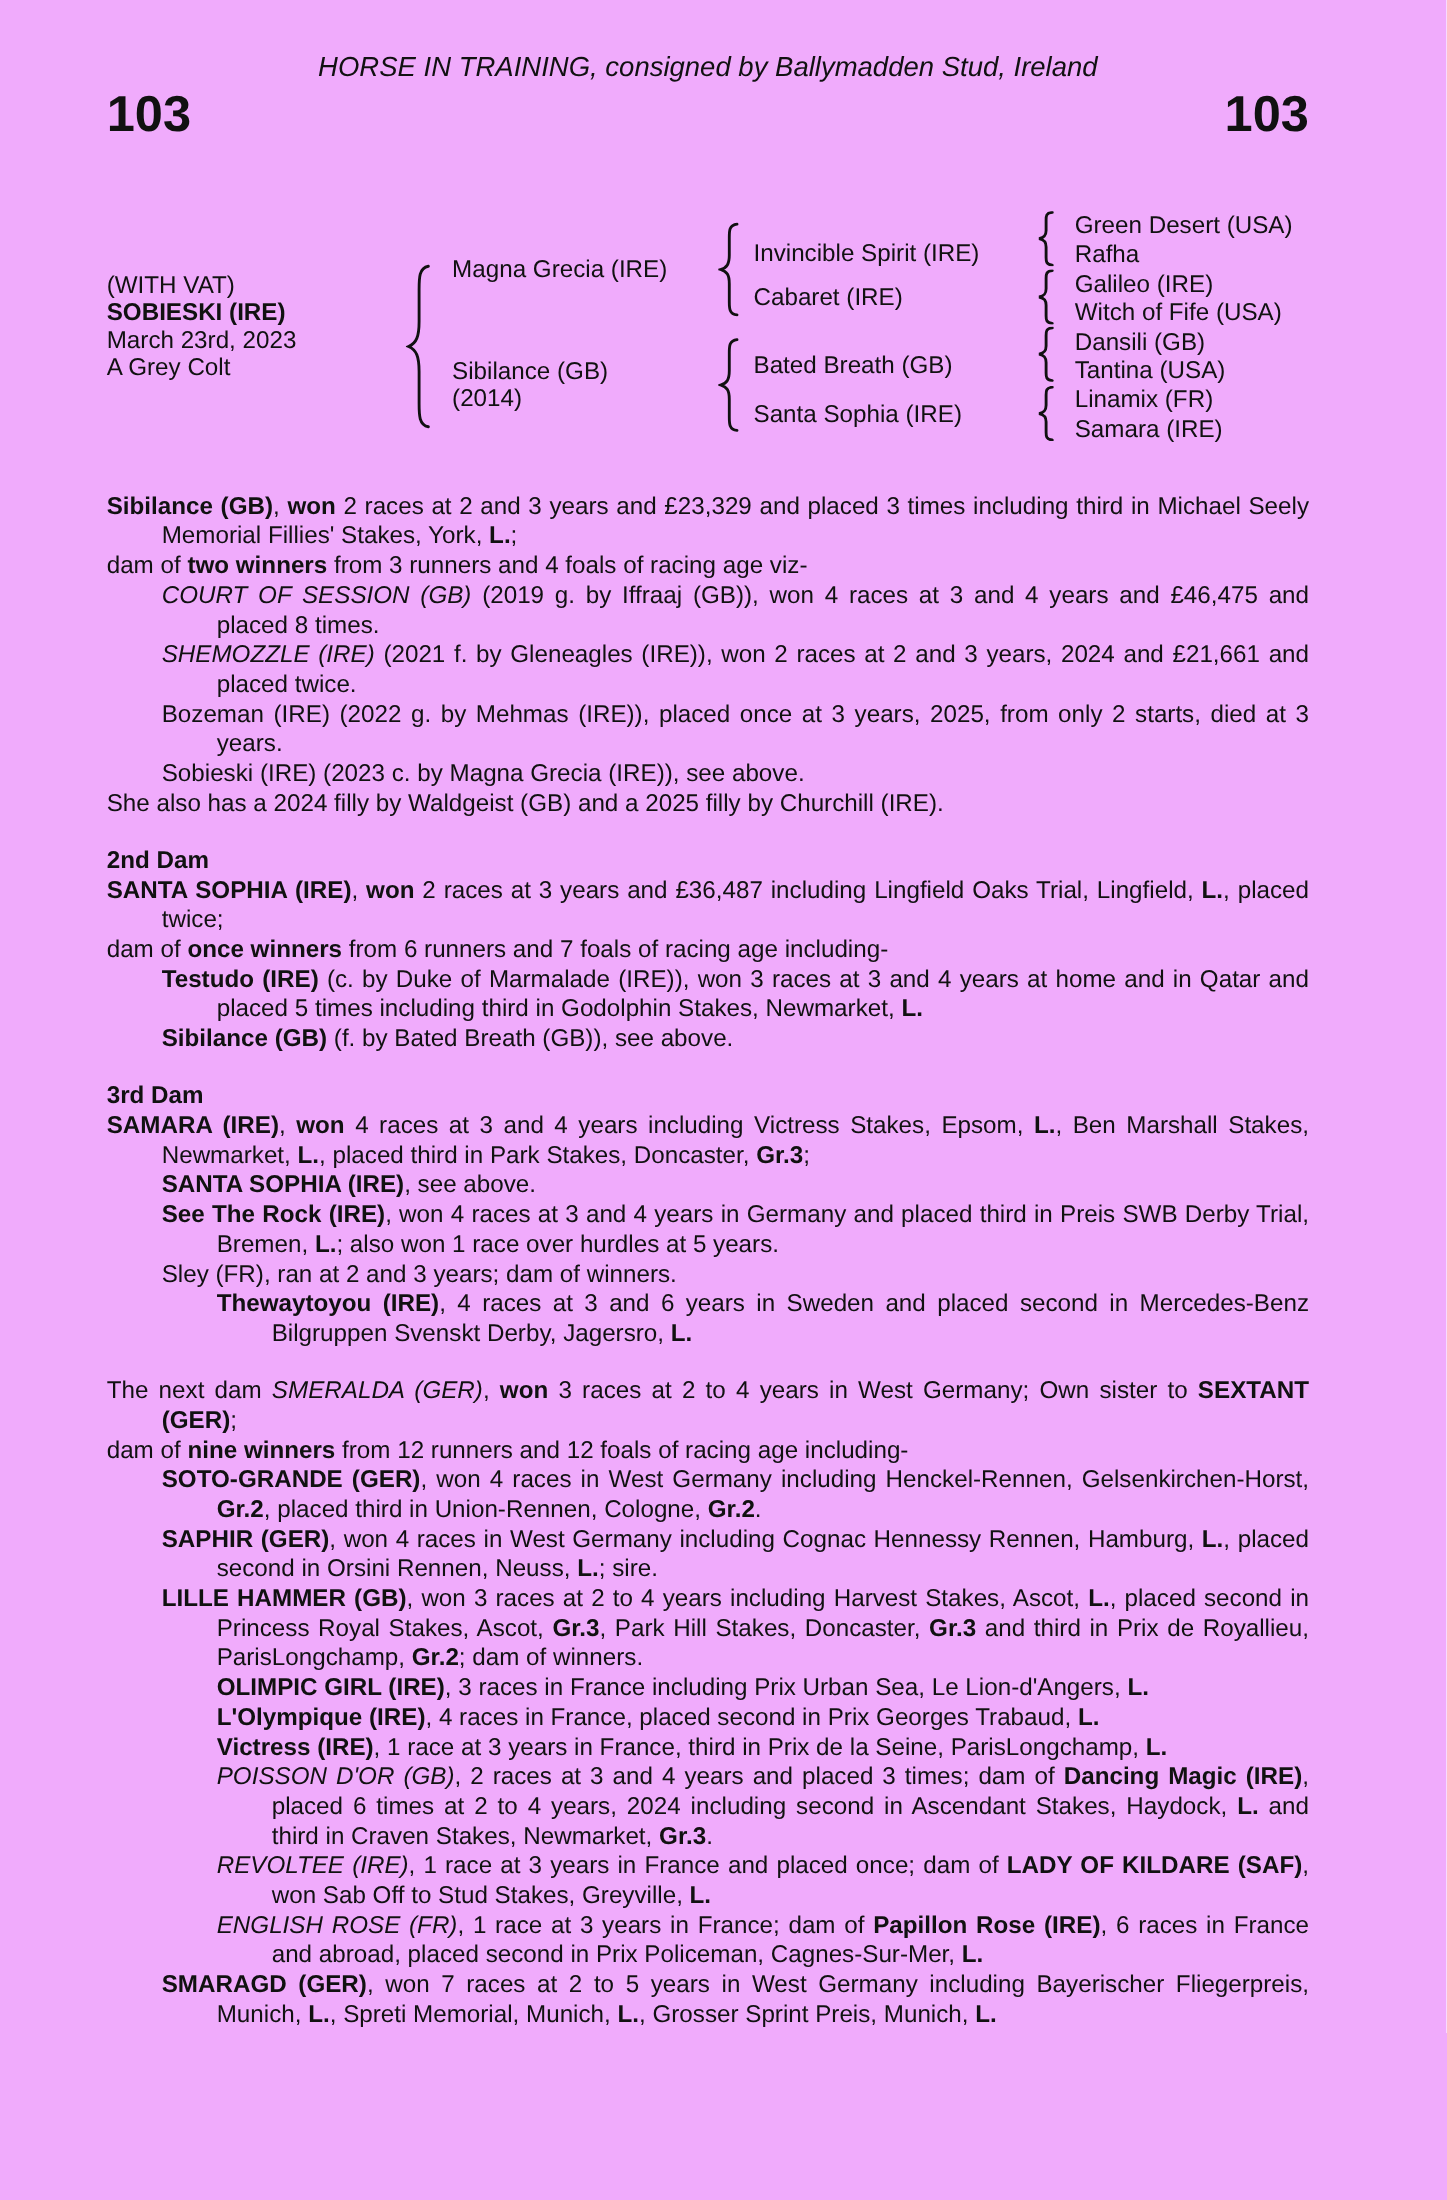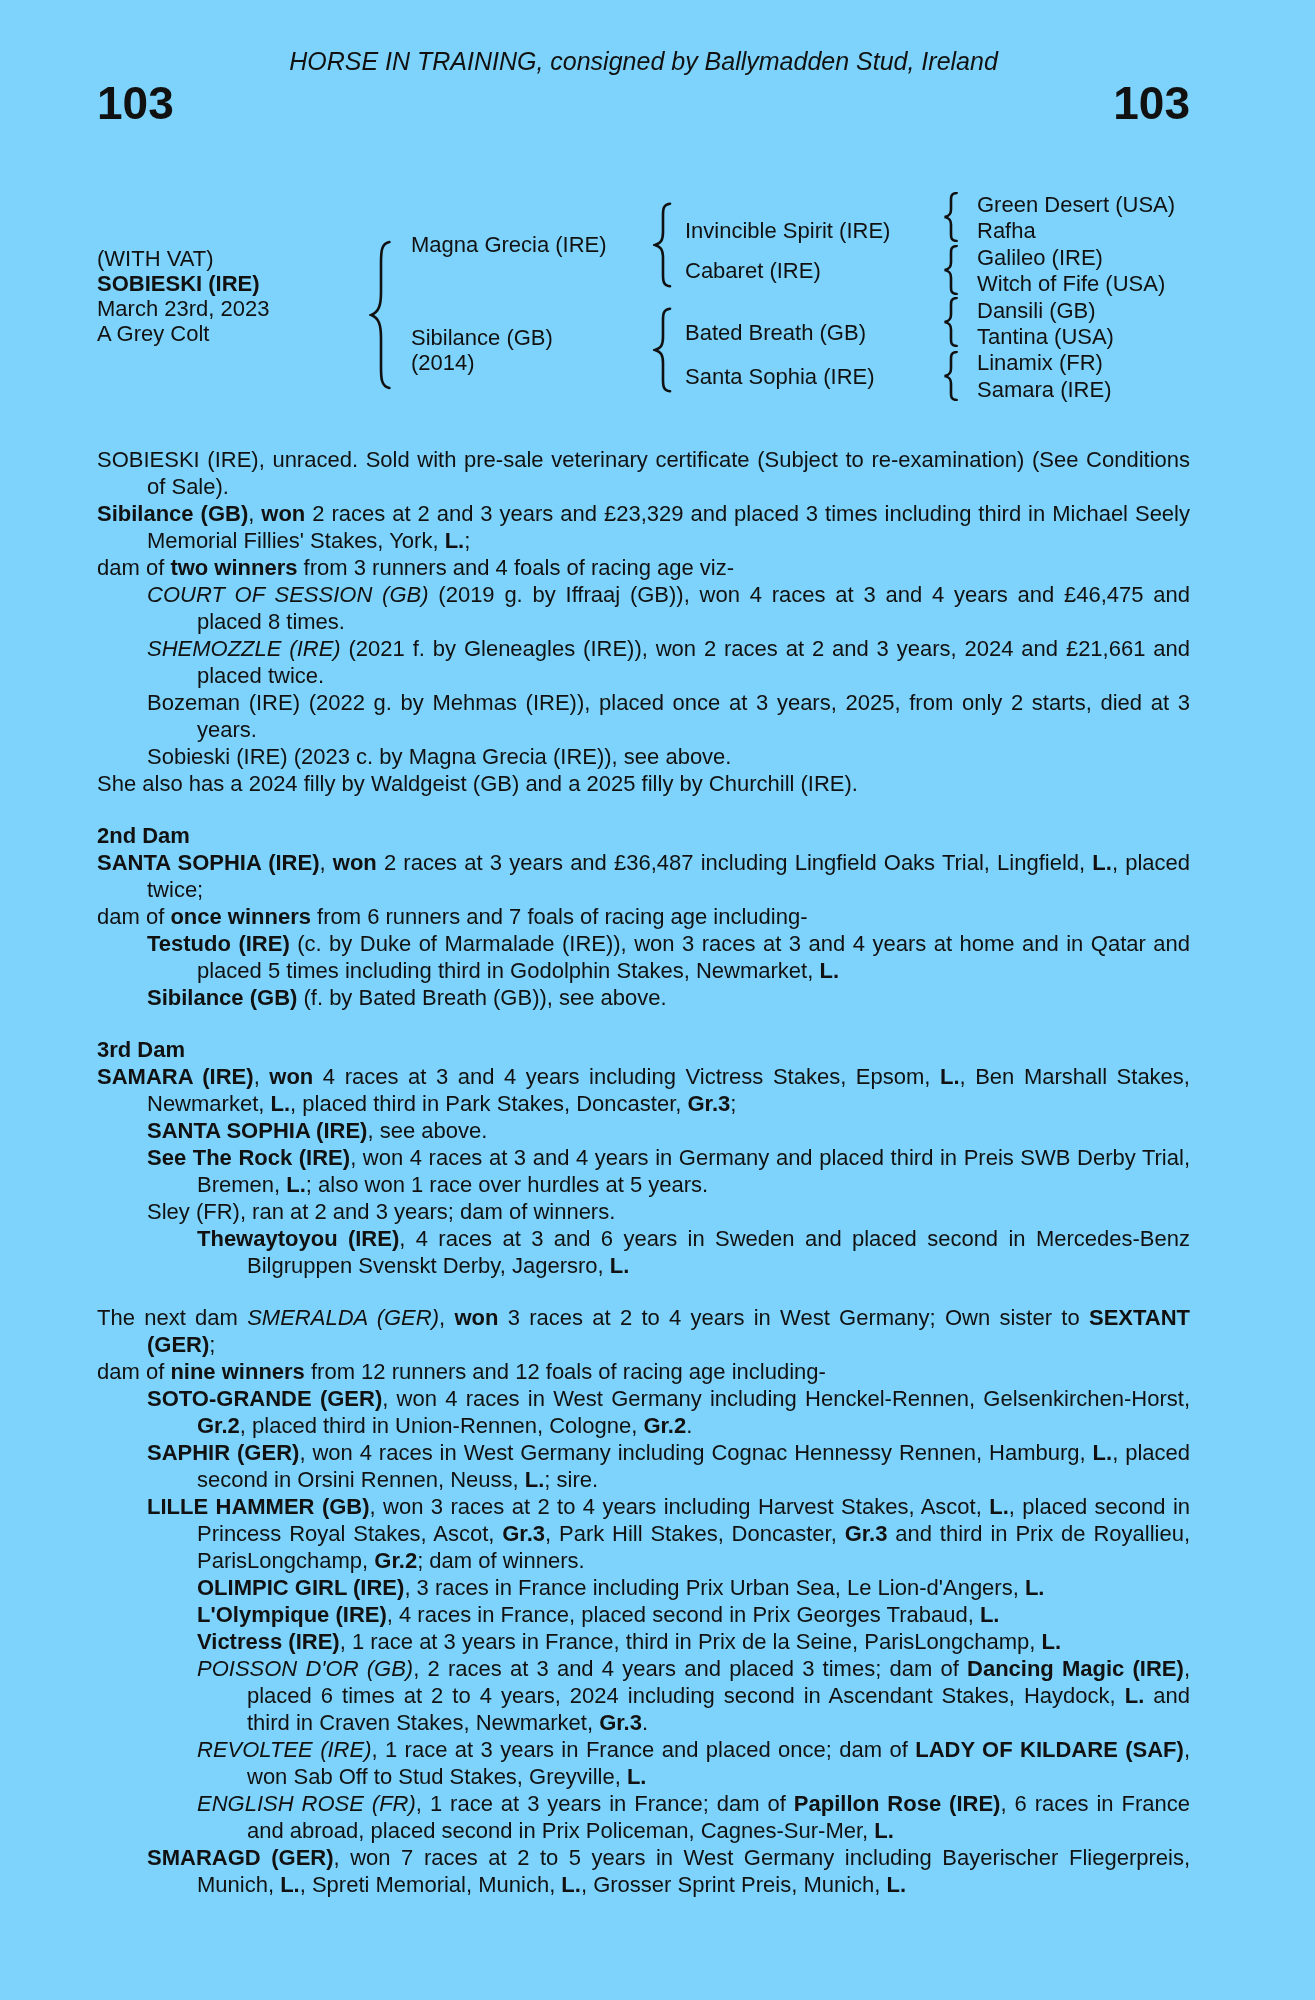--- a/index.html
+++ b/index.html
@@ -1,17 +1,17 @@
 <!DOCTYPE html>
 <html><head>
 <meta charset="utf-8">
 <style>
   html,body{margin:0;padding:0;background:#ffffff;}
   .page{
-    width:1315px;height:2000px;background:#7dd3fc;color:#111111;
+    width:1315px;height:2000px;background:#f0abfc;color:#111111;
     font-family:"Liberation Sans","DejaVu Sans",sans-serif;
     font-size:22px;line-height:27px;
     box-sizing:border-box;padding:46px 125px 0 97px;
     position:relative;overflow:hidden;
   }
   .consign{text-align:center;font-style:italic;font-size:25px;line-height:30px;}
   .lotrow{display:flex;justify-content:space-between;font-weight:bold;font-size:46px;line-height:46px;margin-top:4px;}
   
   .pedigree{position:relative;height:240px;margin-top:66px;}
   .ped-abs{position:absolute;white-space:nowrap;transform:translateY(-50%);}
@@ -93,21 +93,20 @@
       <div>Galileo (IRE)</div>
       <div>Witch of Fife (USA)</div>
       <div>Dansili (GB)</div>
       <div>Tantina (USA)</div>
       <div>Linamix (FR)</div>
       <div>Samara (IRE)</div>
     </div>
   </div>
 
   <div class="bodytext">
-      <p class="para ind0"><span>SOBIESKI (IRE), unraced. Sold with pre-sale veterinary certificate (Subject to re-examination) (See Conditions of Sale).</span></p>
       <p class="para ind0"><span class="b">Sibilance (GB)</span><span>, </span><span class="b">won</span><span> 2 races at 2 and 3 years and £23,329 and placed 3 times including third in Michael Seely Memorial Fillies' Stakes, York, </span><span class="b">L.</span><span>;</span></p>
       <p class="para ind0"><span>dam of </span><span class="b">two winners</span><span> from 3 runners and 4 foals of racing age viz-</span></p>
       <p class="para ind1"><span class="i">COURT OF SESSION (GB)</span><span> (2019 g. by Iffraaj (GB)), won 4 races at 3 and 4 years and £46,475 and placed 8 times.</span></p>
       <p class="para ind1"><span class="i">SHEMOZZLE (IRE)</span><span> (2021 f. by Gleneagles (IRE)), won 2 races at 2 and 3 years, 2024 and £21,661 and placed twice.</span></p>
       <p class="para ind1"><span>Bozeman (IRE) (2022 g. by Mehmas (IRE)), placed once at 3 years, 2025, from only 2 starts, died at 3 years.</span></p>
       <p class="para ind1"><span>Sobieski (IRE) (2023 c. by Magna Grecia (IRE)), see above.</span></p>
       <p class="para ind0"><span>She also has a 2024 filly by Waldgeist (GB) and a 2025 filly by Churchill (IRE).</span></p>
       <p class="para ind0 gap"><span class="b">2nd Dam</span></p>
       <p class="para ind0"><span class="b">SANTA SOPHIA (IRE)</span><span>, </span><span class="b">won</span><span> 2 races at 3 years and £36,487 including Lingfield Oaks Trial, Lingfield, </span><span class="b">L.</span><span>, placed twice;</span></p>
       <p class="para ind0"><span>dam of </span><span class="b">once winners</span><span> from 6 runners and 7 foals of racing age including-</span></p>

